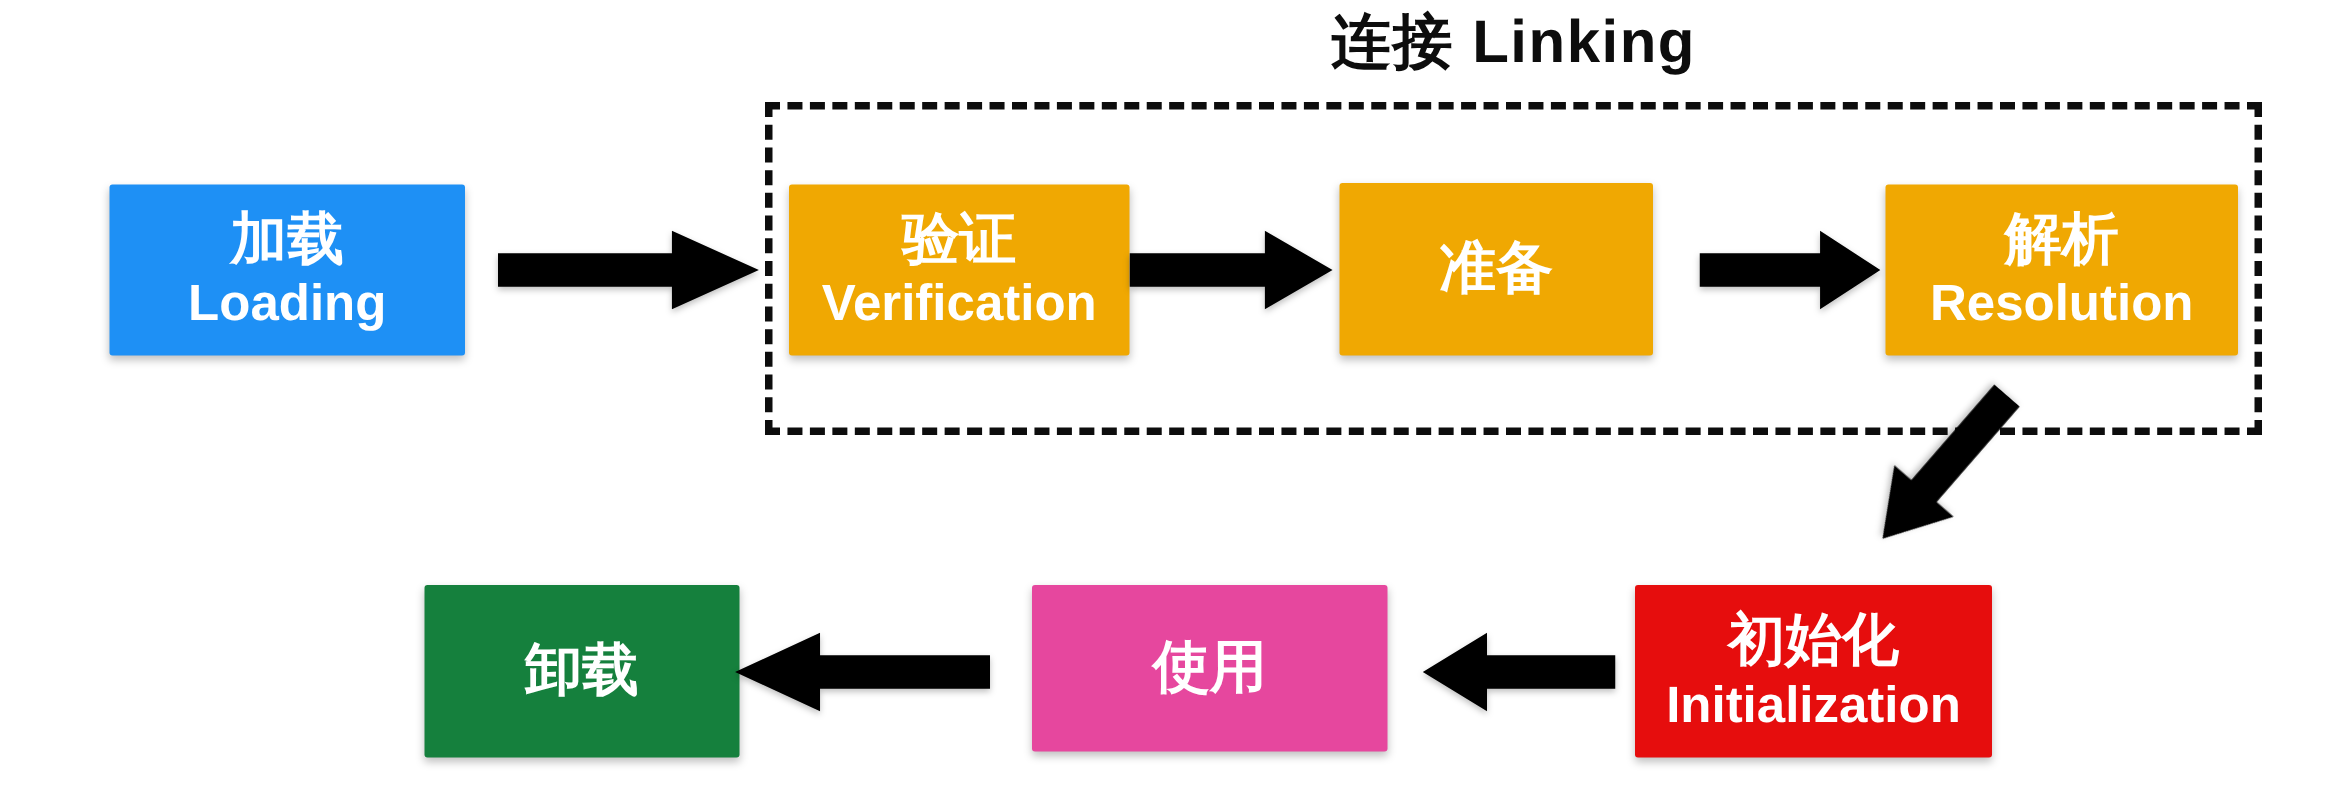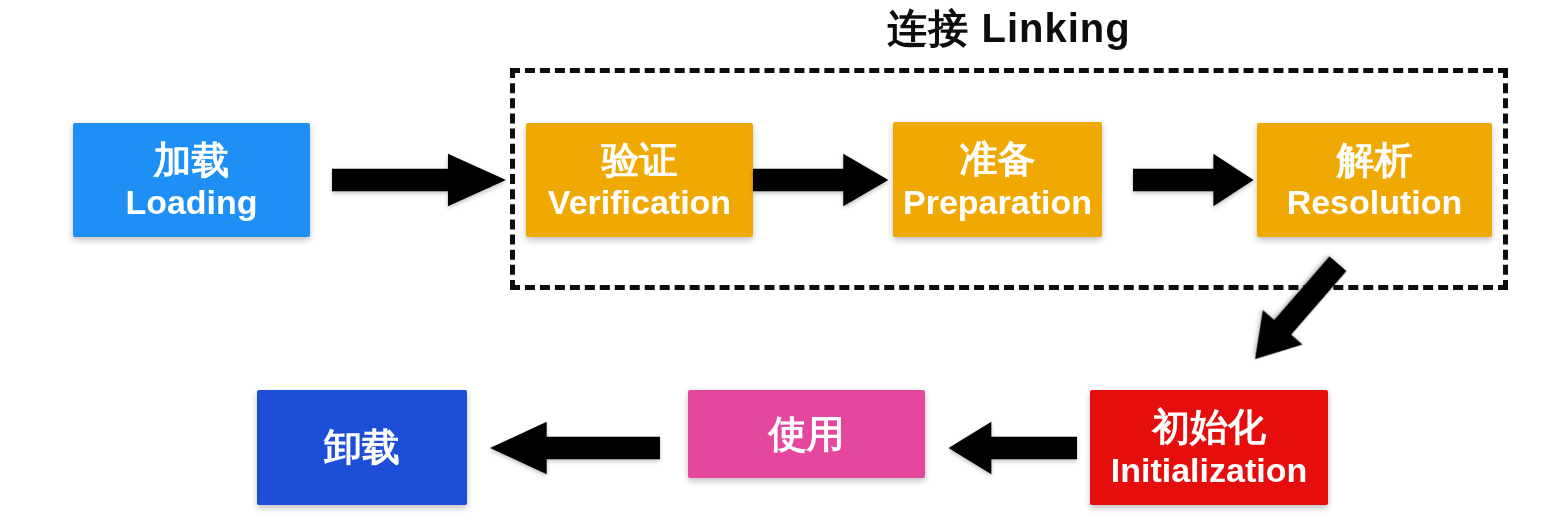--- a/index.html
+++ b/index.html
@@ -38,21 +38,21 @@
   .stage-box .zh{font-size:38px;line-height:1.18;display:block;}
   .stage-box .en{font-size:34px;line-height:1.18;display:block;}
 
   
   .box-loading      {left:73px;  top:123px; width:237px; height:114px;}
   .box-verification {left:526px; top:123px; width:227px; height:114px;}
   .box-preparation  {left:893px; top:122px; width:209px; height:115px;}
   .box-resolution   {left:1257px;top:123px; width:235px; height:114px;}
   
   .box-initialization{left:1090px;top:390px; width:238px; height:115px;}
-  .box-using        {left:688px; top:390px; width:237px; height:88px;}
+  .box-using        {left:688px; top:390px; width:237px; height:111px;}
   .box-unloading    {left:257px; top:390px; width:210px; height:115px;}
 
   .arrow{position:absolute;filter:drop-shadow(0 2px 2px rgba(0,0,0,0.25));}
   .arrow svg{display:block;width:100%;height:100%;}
   .arrow-1{left:332px; top:152px; width:176px; height:56px;}
   .arrow-2{left:753px; top:152px; width:137px; height:56px;}
   .arrow-3{left:1133px;top:152px; width:122px; height:56px;}
   .arrow-4{left:1232px;top:284px; width:128px; height:56px; transform:rotate(131deg);}
   .arrow-5{left:947px; top:420px; width:130px; height:56px; transform:scaleX(-1);}
   .arrow-6{left:488px; top:420px; width:172px; height:56px; transform:scaleX(-1);}
@@ -71,38 +71,37 @@
     <span class="en">Loading</span>
   </div>
 
   <div class="stage-box box-verification" style="background-color: rgb(240, 168, 2);">
     <span class="zh">验证</span>
     <span class="en">Verification</span>
   </div>
 
   <div class="stage-box box-preparation" style="background-color: rgb(240, 168, 2);">
     <span class="zh">准备</span>
-    <span class="en">Preparation</span>
   </div>
 
   <div class="stage-box box-initialization" style="background-color: rgb(230, 13, 13);">
     <span class="zh">初始化</span>
     <span class="en">Initialization</span>
   </div>
 
   <div class="stage-box box-resolution" style="background-color: rgb(240, 168, 2);">
     <span class="zh">解析</span>
     <span class="en">Resolution</span>
   </div>
 
   <div class="stage-box box-using" style="background-color: rgb(230, 71, 158);">
     <span class="zh">使用</span>
   </div>
 
-  <div class="stage-box box-unloading" style="background-color: #1d4ed8;">
+  <div class="stage-box box-unloading" style="background-color: #15803d; margin-left: 26px;">
     <span class="zh">卸载</span>
   </div>
 
   <div class="arrow arrow-1">
     <svg viewBox="0 0 170 60" preserveAspectRatio="none" aria-hidden="true">
       <polygon class="arrow-shape" points="0,18 112,18 112,2 168,30 112,58 112,42 0,42" fill="#000000"></polygon>
     </svg>
   </div>
   <div class="arrow arrow-2">
     <svg viewBox="0 0 170 60" preserveAspectRatio="none" aria-hidden="true">

